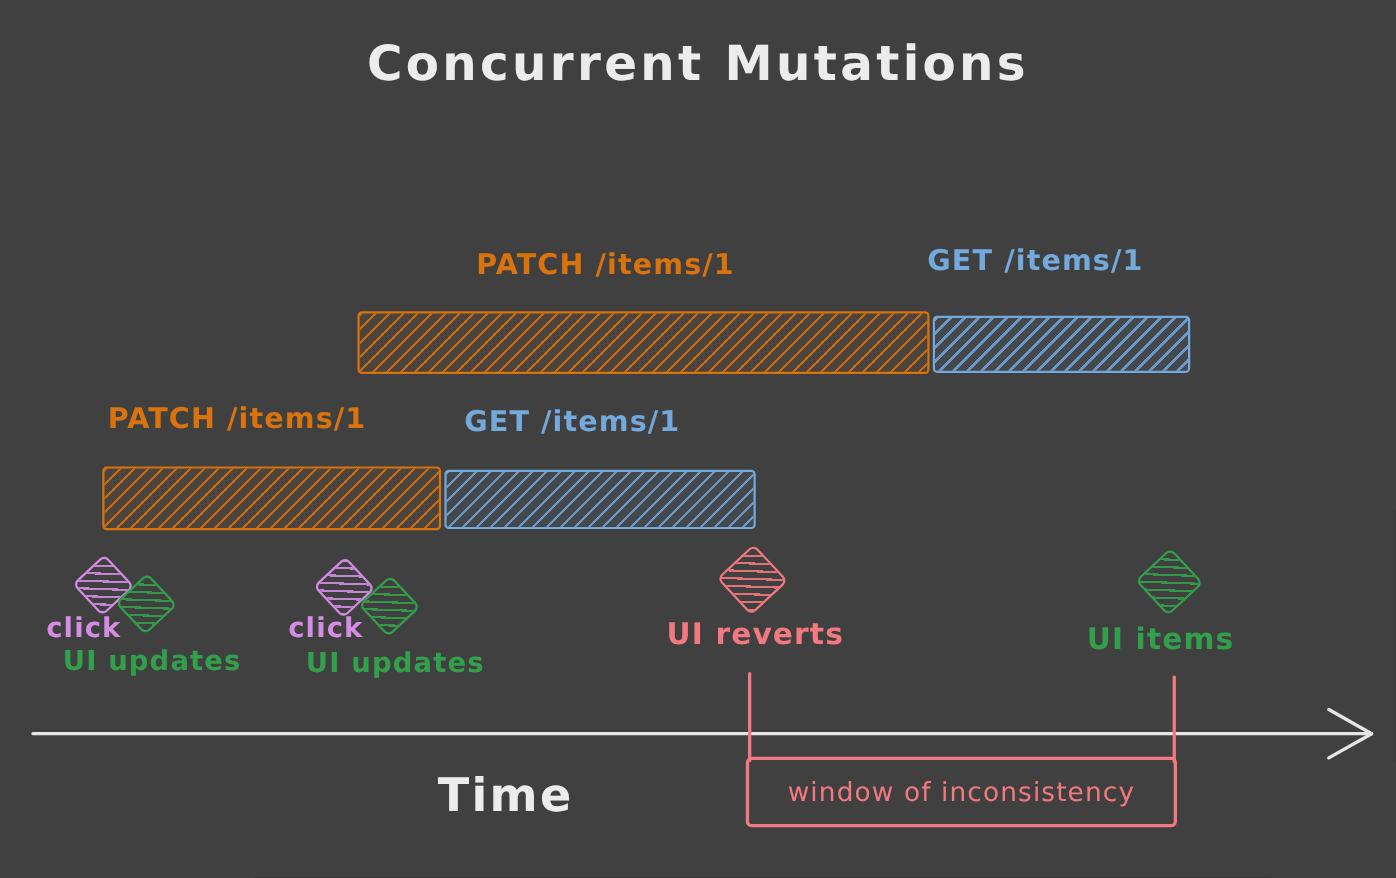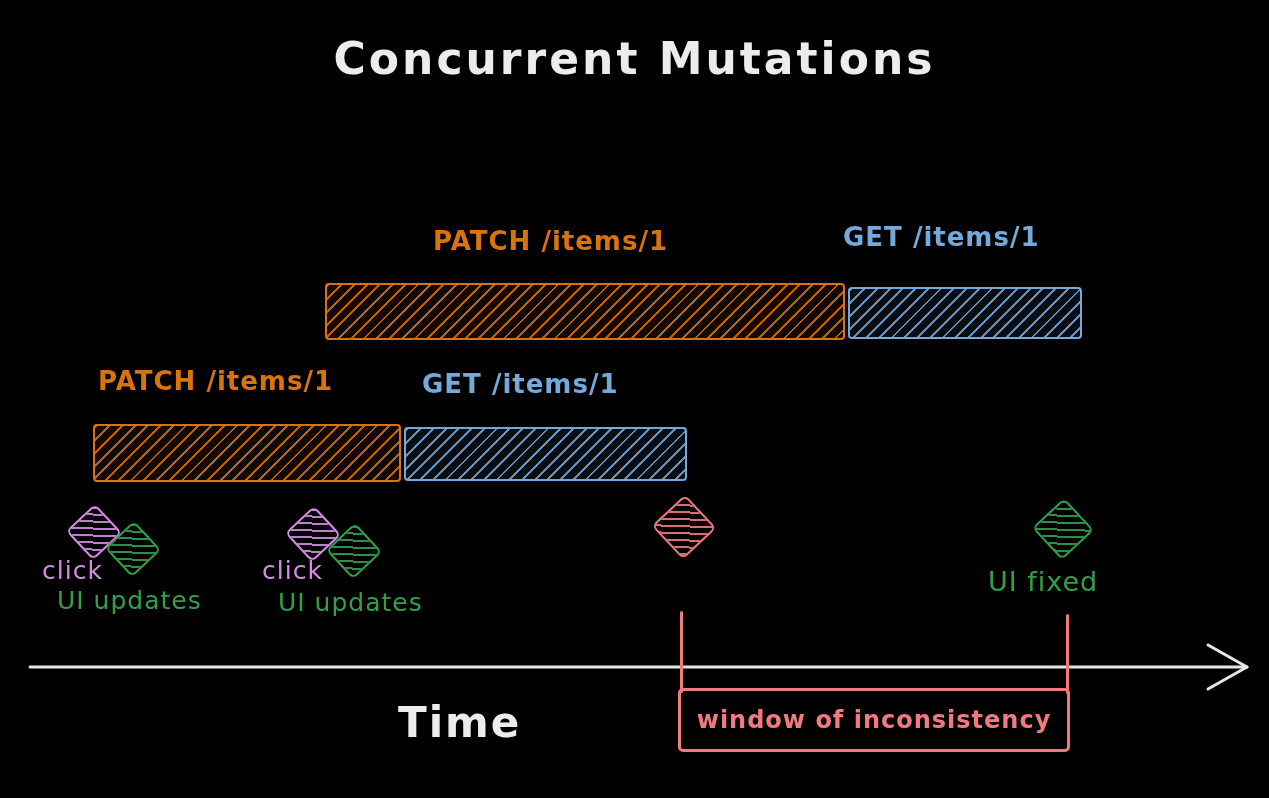--- a/index.html
+++ b/index.html
@@ -2,21 +2,21 @@
 <html><head>
 <meta charset="utf-8">
 <style>
   * { margin: 0; padding: 0; box-sizing: border-box; }
   html, body { width: 1269px; height: 798px; }
   body {
     background: #131313;
     font-family: "DejaVu Sans", "Liberation Sans", sans-serif;
     overflow: hidden;
   }
-  .canvas { position: relative; width: 1269px; height: 798px; background: #000000; }
+  .canvas { position: relative; width: 1269px; height: 798px; background: #404040; }
 
   .title {
     position: absolute; top: 33px; left: 0; right: 0;
     text-align: center; color: #ececec;
     font-size: 44px; font-weight: 600; letter-spacing: 3px;
   }
 
   .req-label { position: absolute; font-size: 26px; font-weight: 600; letter-spacing: 1px; white-space: nowrap; }
   .req-label.orange { color: #d9730d; }
   .req-label.blue   { color: #74a9dc; text-align: right; }
@@ -44,36 +44,36 @@
   }
   .diamond.green {
     border-color: #32a04a;
     background: repeating-linear-gradient(135deg, rgba(50,160,74,0.9) 0 2px, transparent 2px 7px);
   }
   .diamond.pink {
     border-color: #f2797f;
     background: repeating-linear-gradient(135deg, rgba(242,121,127,0.9) 0 2px, transparent 2px 7px);
   }
 
-  .evt-label { position: absolute; font-size: 25px; font-weight: 400; letter-spacing: 1px; white-space: nowrap; }
+  .evt-label { position: absolute; font-size: 25px; font-weight: 700; letter-spacing: 1px; white-space: nowrap; }
   .evt-label.purple { color: #d48ce4; }
   .evt-label.green  { color: #32a04a; }
   .evt-label.pink   { color: #f2797f; }
 
   .axis-svg { position: absolute; left: 25px; top: 642px; }
 
   .v-line { position: absolute; width: 3px; background: #f2797f; border-radius: 2px; }
 
   .window-box {
     position: absolute; left: 678px; top: 688px; width: 392px; height: 64px;
     border: 3px solid #f2797f; border-radius: 5px;
     display: flex; align-items: center; justify-content: center;
   }
   .window-box .label {
-    color: #f2797f; font-size: 24px; font-weight: 700; letter-spacing: 1px;
+    color: #f2797f; font-size: 24px; font-weight: 400; letter-spacing: 1px;
   }
 
   .time-label {
     position: absolute; left: 398px; top: 698px;
     color: #ececec; font-size: 42px; font-weight: 700; letter-spacing: 2px;
   }
 </style>
 </head>
 <body>
 
@@ -95,21 +95,22 @@
   <div class="diamond green" style="left:113px; top:529px; width:40px; height:40px;"></div>
   <div class="diamond purple" style="left:293px; top:514px; width:40px; height:40px;"></div>
   <div class="diamond green" style="left:334px; top:531px; width:40px; height:40px;"></div>
   <div class="diamond pink" style="left:661px; top:504px; width:46px; height:46px;"></div>
   <div class="diamond green" style="left:1041px; top:507px; width:44px; height:44px;"></div>
 
   <div class="evt-label purple" style="left:42px; top:556px;">click</div>
   <div class="evt-label green" style="left:57px; top:586px;">UI updates</div>
   <div class="evt-label purple" style="left:262px; top:556px;">click</div>
   <div class="evt-label green" style="left:278px; top:588px;">UI updates</div>
-  <div class="evt-label green" style="left:988px; top:566px; font-size:27px;">UI fixed</div>
+  <div class="evt-label pink" style="left:606px; top:561px; font-size:27px;">UI reverts</div>
+  <div class="evt-label green" style="left:988px; top:566px; font-size:27px;">UI items</div>
 
   <svg class="axis-svg" width="1232" height="50">
     <line x1="5" y1="25" x2="1218" y2="25" stroke="#e6e6e6" stroke-width="3" stroke-linecap="round"></line>
     <line x1="1183" y1="3" x2="1222" y2="25" stroke="#e6e6e6" stroke-width="3" stroke-linecap="round"></line>
     <line x1="1183" y1="47" x2="1222" y2="25" stroke="#e6e6e6" stroke-width="3" stroke-linecap="round"></line>
   </svg>
 
   <div class="v-line" style="left:680px; top:611px; height:82px;"></div>
   <div class="v-line" style="left:1066px; top:614px; height:80px;"></div>
 

